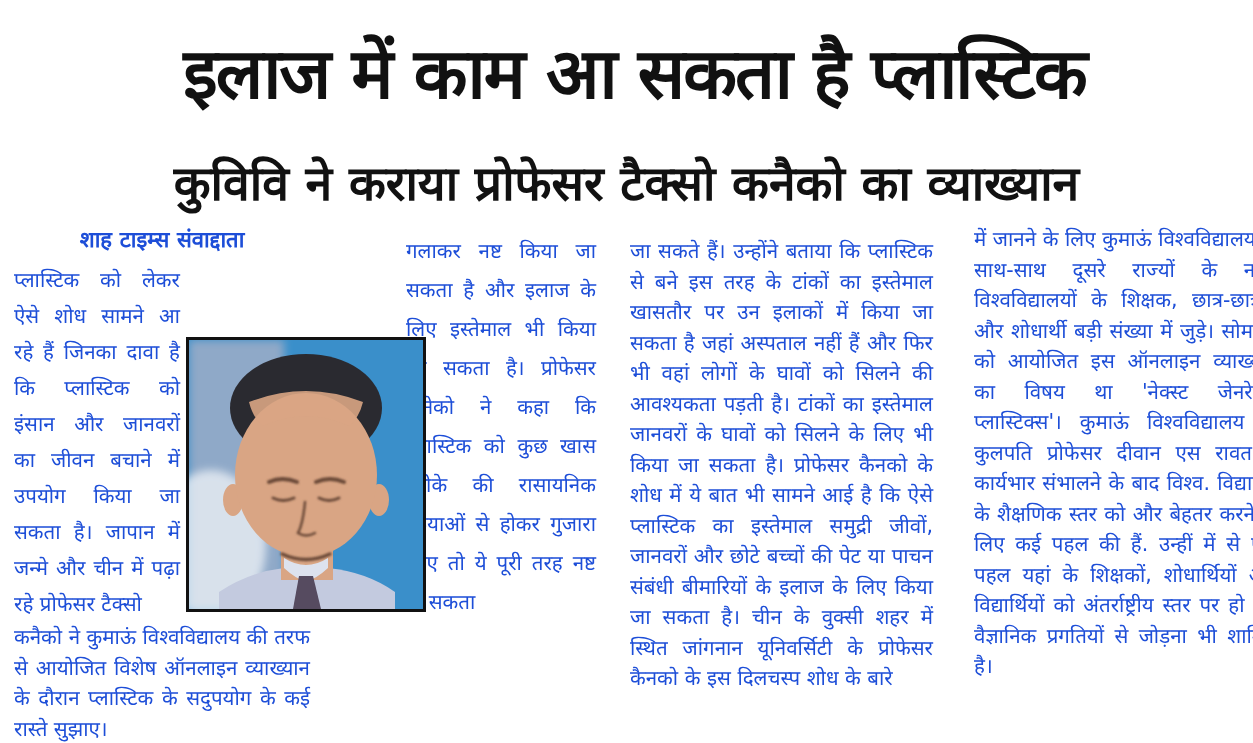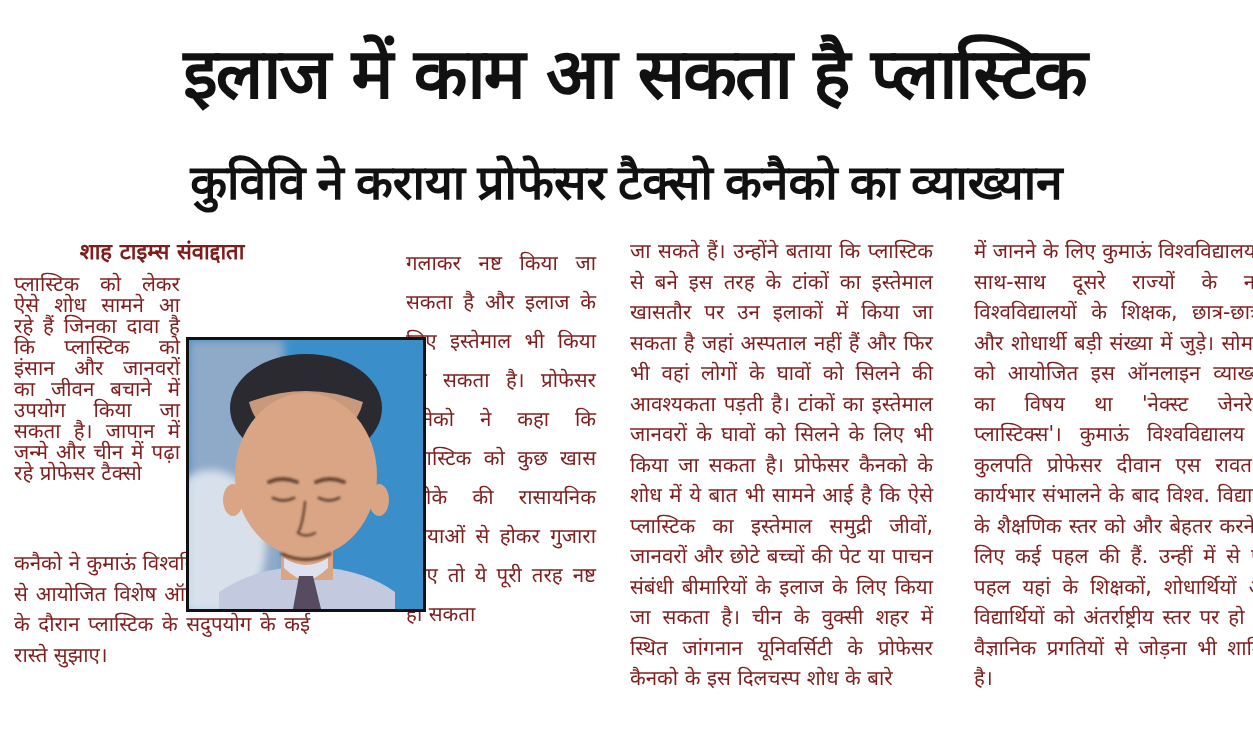--- a/index.html
+++ b/index.html
@@ -8,35 +8,35 @@
     background:#ffffff;color:#1a1a1a;
     font-family:"DejaVu Sans","Liberation Sans",sans-serif;
   }
   .headline{
     position:absolute;top:0px;left:8px;width:1253px;text-align:center;
     font-size:70px;font-weight:700;line-height:148px;letter-spacing:-2px;
     white-space:nowrap;color:#111;
   }
   .subheadline{
     position:absolute;top:146px;left:0;width:1253px;text-align:center;
-    font-size:48px;font-weight:700;line-height:74px;white-space:nowrap;color:#111;font-family:Liberation Serif, serif;
+    font-size:48px;font-weight:700;line-height:74px;white-space:nowrap;color:#111;
   }
   .col{
-    position:absolute;top:236px;height:505px;
-    font-size:20.5px;line-height:30.5px;text-align:justify;color:#7f1d1d;
+    position:absolute;top:224px;height:505px;
+    font-size:20.5px;line-height:30.5px;text-align:justify;color:#1d4ed8;
   }
   #col1{left:14px;width:296px;}
   #col2{left:318px;width:303px;}
-  #col3{left:630px;width:303px;}
+  #col3{left:630px;width:303px;margin-top:12px;}
   #col4{left:942px;width:304px;margin-left:32px;}
   .byline{text-align:center;font-weight:700;font-size:22px;line-height:31px;}
   .lead{font-weight:700;}
   .seg-top{min-height:61px;}
   .seg-top-3{min-height:92px;}
-  .narrow-left{width:166px;line-height:21px;min-height:274px;margin-top:7px;}
+  .narrow-left{width:166px;line-height:36px;min-height:274px;margin-top:7px;}
   .narrow-right{width:190px;margin-left:88px;line-height:39px;min-height:274px;margin-top:8px;}
   .seg-bottom{margin-top:0;}
   .photo-frame{
     position:absolute;left:186px;top:337px;width:240px;height:275px;
     box-sizing:border-box;border:3px solid #111111;background:#4090ca;
   }
   .photo-frame svg{display:block;width:100%;height:100%;}
 </style>
 </head>
 <body>

